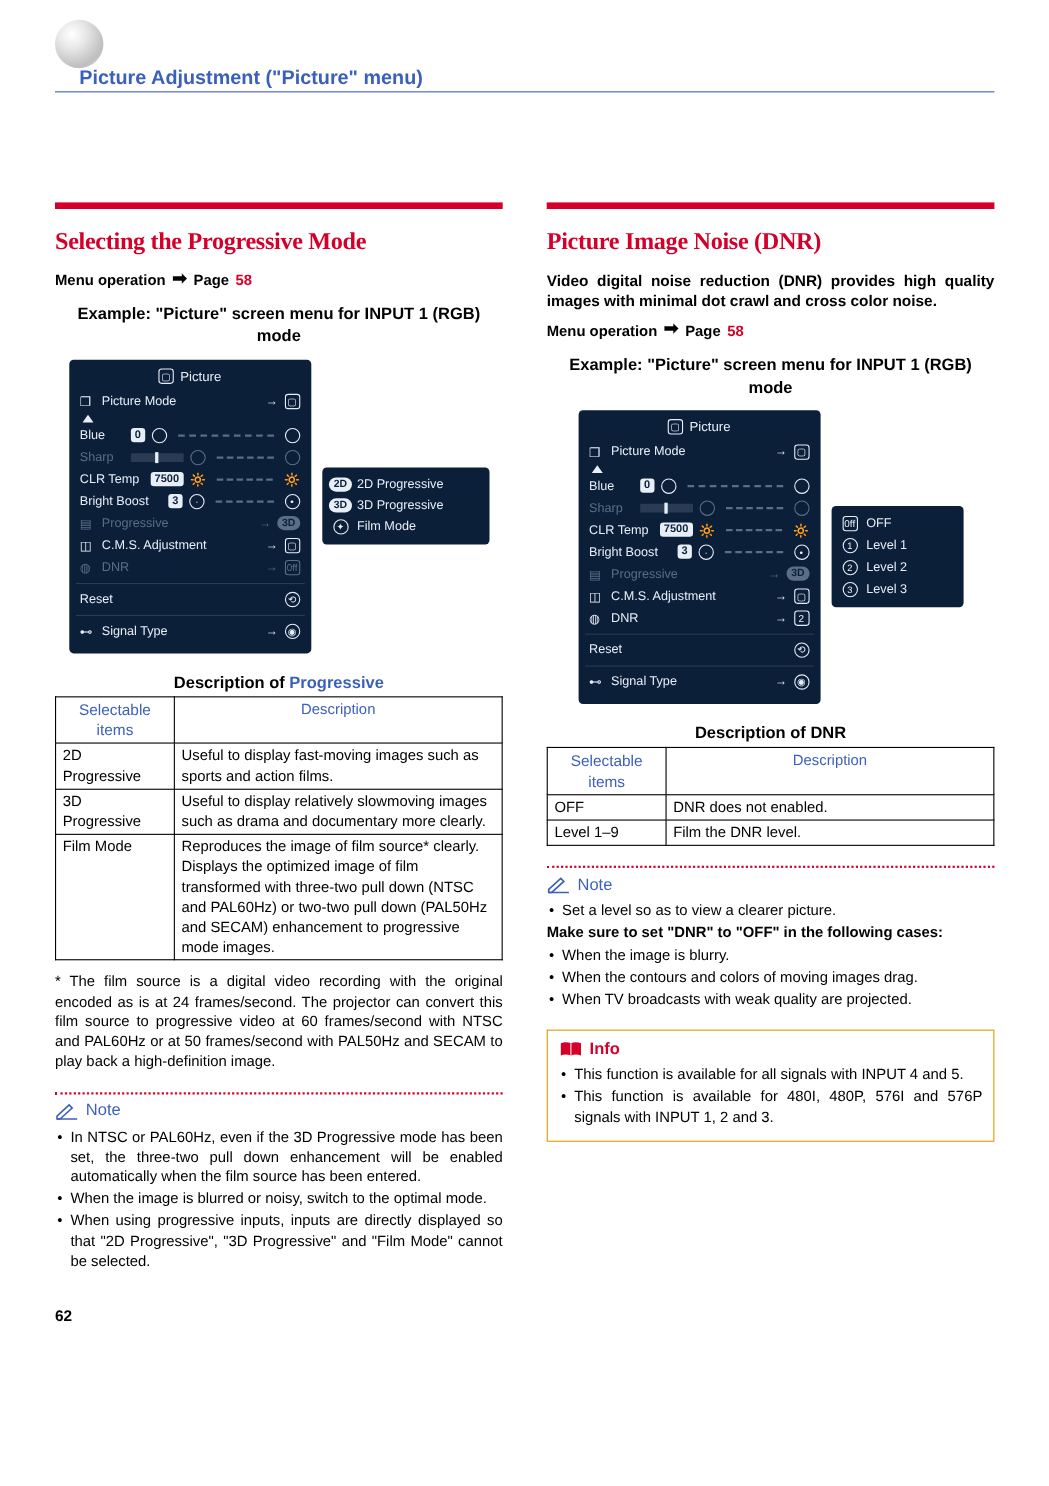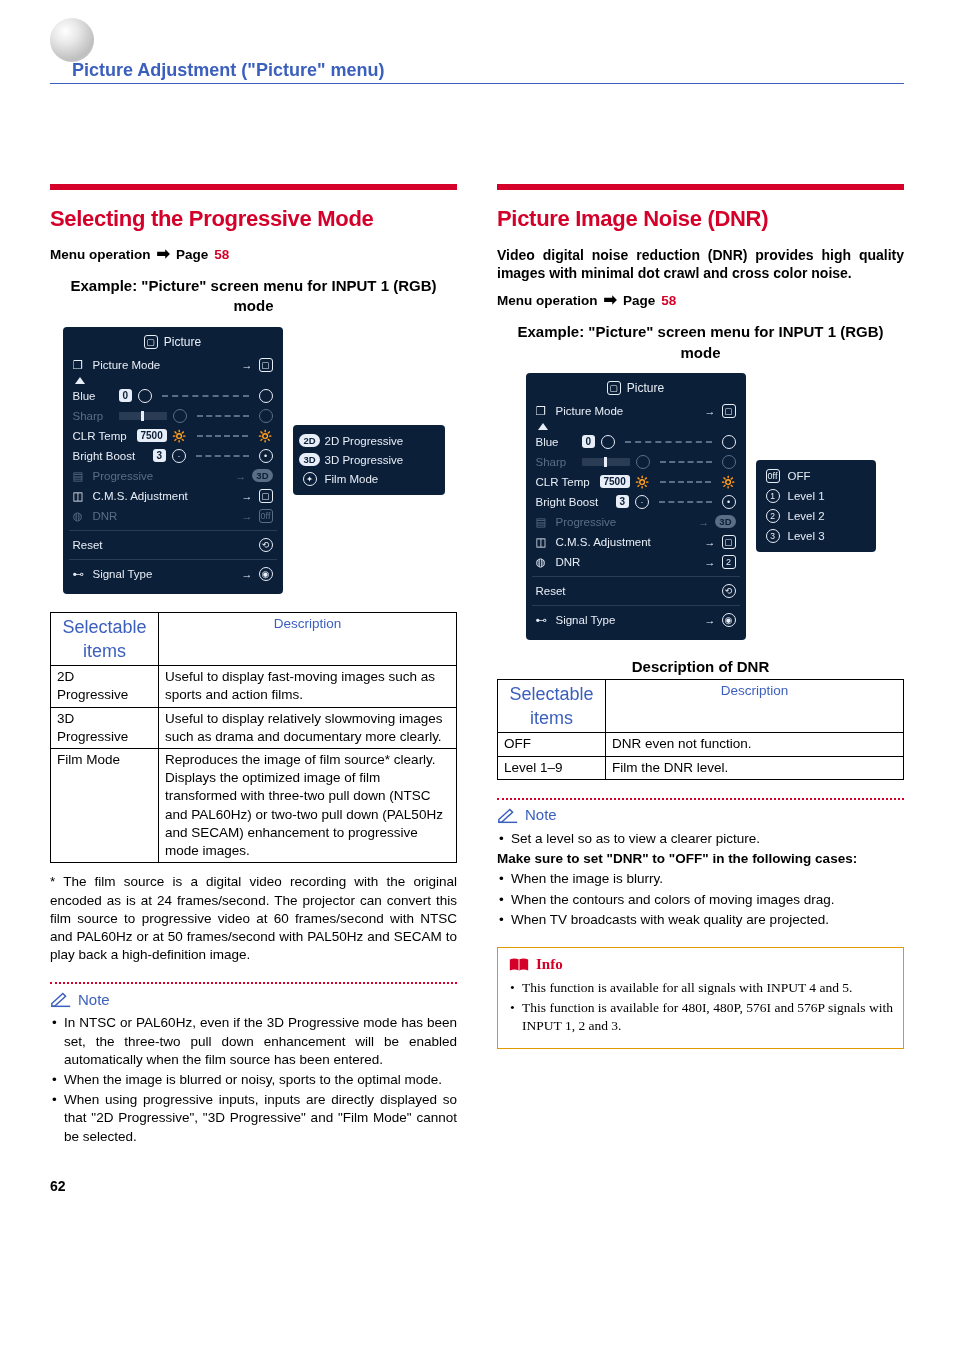--- a/index.html
+++ b/index.html
@@ -51,20 +51,21 @@
     height: 6px;
     background: #d4002a;
     margin-bottom: 16px;
   }
   h2.section-heading {
     color: #d4002a;
     font-size: 22px;
     font-weight: bold;
     margin-bottom: 14px;
     letter-spacing: -0.3px;
+    font-family: Liberation Serif, serif;
   }
   .menu-op {
     font-weight: bold;
     font-size: 13.5px;
     display: flex;
     align-items: center;
     gap: 6px;
     margin-bottom: 14px;
   }
   .arrow-right {
@@ -184,21 +185,21 @@
     padding: 2px 6px;
     text-align: left;
     vertical-align: top;
     line-height: 1.35;
   }
   table.desc th {
     color: #3b5fbd;
     font-weight: normal;
     text-align: center;
   }
-  table.desc th.col1 { width: 108px; font-size:18px;}
+  table.desc th.col1 { width: 108px; font-size:14px;}
   table.desc td.col1 { width: 108px; }
 
   .footnote {
     font-size: 13.5px;
     margin: 10px 0 18px 0;
     text-align: justify;
     line-height: 1.35;
   }
 
   .intro {
@@ -221,21 +222,20 @@
   .note-header { color:#3b5fbd; }
   .pen-icon{
     width:22px;height:18px;position:relative;
   }
   .pen-icon svg{width:22px;height:18px;}
   .info-box {
     border: 1px solid #e09a00;
     padding: 8px 10px 10px 10px;
     margin-top: 18px;
     font-size: 13.5px;
-    font-family: Liberation Serif, serif;
   }
   .info-header { color:#d4002a; font-weight:bold;}
   .book-icon{width:22px;display:inline-flex;}
   .book-icon svg{width:22px;height:16px;}
 
   ul.bullets {
     list-style: none;
     padding-left: 0;
     font-size: 13.5px;
   }
@@ -376,20 +376,23 @@
         </div>
         <div class="osd-opt-row">
           <span class="ic">
               <span class="circ-out">✦</span>
             </span>
           <span>Film Mode</span>
         </div>
       </div>
     </div>
 
+    <div class="table-caption">
+      <span>Description of </span><span class="hl">Progressive</span>
+    </div>
     <table class="desc">
       <tbody>
           <tr>
         <th class="col1">Selectable items</th>
         <th>Description</th>
       </tr>
       <tr>
         <td class="col1" style="white-space:pre-line;">2D
 Progressive</td>
         <td>Useful to display fast-moving images such as sports and action films.</td>
@@ -415,21 +418,21 @@
       <span class="pen-icon">
         <svg viewBox="0 0 24 18">
             <path d="M2 14 L14 3 L17 6 L5 17 L2 17 Z" fill="none" stroke="#3b5fbd" stroke-width="1.6"></path>
             <path d="M2 17 L22 17" stroke="#3b5fbd" stroke-width="1.6"></path>
           </svg>
       </span>
       <span>Note</span>
     </div>
     <ul class="bullets">
       <li>In NTSC or PAL60Hz, even if the 3D Progressive mode has been set, the three-two pull down enhancement will be enabled automatically when the film source has been entered.</li>
-      <li>When the image is blurred or noisy, sports to the optimal mode.</li>
+      <li>When the image is blurred or noisy, switch to the optimal mode.</li>
       <li>When using progressive inputs, inputs are directly displayed so that "2D Progressive", "3D Progressive" and "Film Mode" cannot be selected.</li>
     </ul>
   </div>
 
   <div class="col">
     <div class="red-bar"></div>
     <h2 class="section-heading">Picture Image Noise (DNR)</h2>
 
     <div class="intro">Video digital noise reduction (DNR) provides high quality images with minimal dot crawl and cross color noise.</div>
 
@@ -547,21 +550,21 @@
 
     <div class="table-caption">Description of DNR</div>
     <table class="desc">
       <tbody>
           <tr>
         <th class="col1">Selectable items</th>
         <th>Description</th>
       </tr>
       <tr>
         <td class="col1">OFF</td>
-        <td>DNR even not function.</td>
+        <td>DNR does not enabled.</td>
       </tr>
       <tr>
         <td class="col1">Level 1–9</td>
         <td>Film the DNR level.</td>
       </tr>
     </tbody>
       </table>
 
     <div style="height:18px;"></div>
     <div class="dotted-top"></div>

